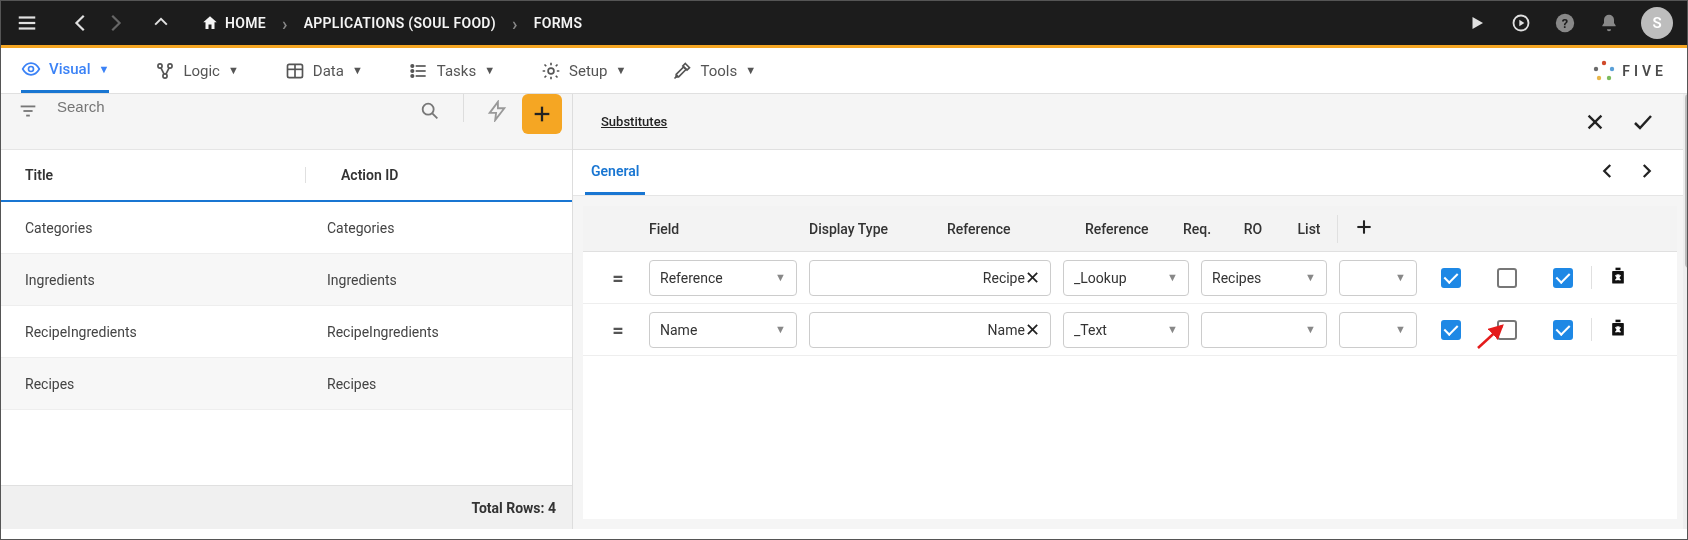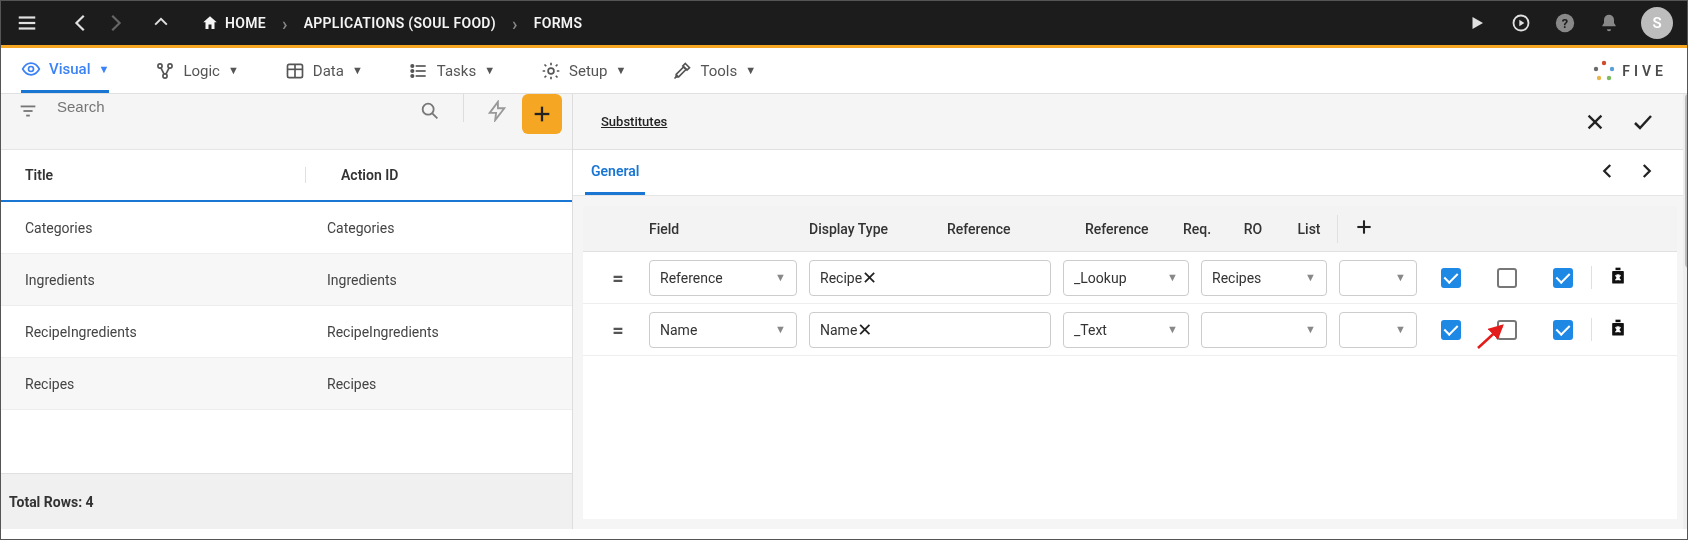--- a/index.html
+++ b/index.html
@@ -114,22 +114,22 @@
   .lt-row {
     display: flex; height: 52px; align-items: center;
     border-bottom: 1px solid #eee; padding: 0 24px; color: #444;
     cursor: pointer;
   }
   .lt-row:nth-child(even) { background: #f7f7f7; }
   .lt-row .col1 { width: 280px; }
   .lt-row .col2 { flex: 1; padding-left: 22px; }
   .lt-foot {
     margin-top: auto;
-    height: 56px; display: flex; align-items: center; justify-content: flex-start;
-    padding: 0 8px; font-weight: 700; color: #333;
+    height: 44px; display: flex; align-items: center; justify-content: flex-end;
+    padding: 0 16px; font-weight: 700; color: #333;
     background: #f0f0f0; border-top: 1px solid #e0e0e0;
   }
 
   
   .rp-header {
     height: 56px; display: flex; align-items: center; padding: 0 28px;
     border-bottom: 1px solid #e0e0e0;
     background: #f5f5f5;
   }
   .rp-title { font-size: 13px; font-weight: 500; color: #222; flex: 1; text-decoration: underline; }
@@ -177,21 +177,21 @@
   .sel {
     height: 36px; border: 1px solid #ccc; border-radius: 4px;
     display: flex; align-items: center; padding: 0 10px; background: #fff;
     width: 100%; justify-content: space-between; cursor: pointer; color: #333;
   }
   .sel .caret { color: #888; font-size: 11px; }
 
   .txtbox {
     height: 36px; border: 1px solid #ccc; border-radius: 4px;
     display: flex; align-items: center; padding: 0 10px; background: #fff;
-    width: 100%; justify-content: flex-start; color: #333;
+    width: 100%; justify-content: flex-end; color: #333;
   }
   .txtbox .clear { cursor: pointer; font-size: 18px; color: #222; }
 
   .cb {
     width: 20px; height: 20px; border: 2px solid #777; border-radius: 3px;
     display: flex; align-items: center; justify-content: center;
     cursor: pointer; background: #fff;
   }
   .cb.checked { background: #1e88e5; border-color: #1e88e5; }
   .cb.checked::after {

